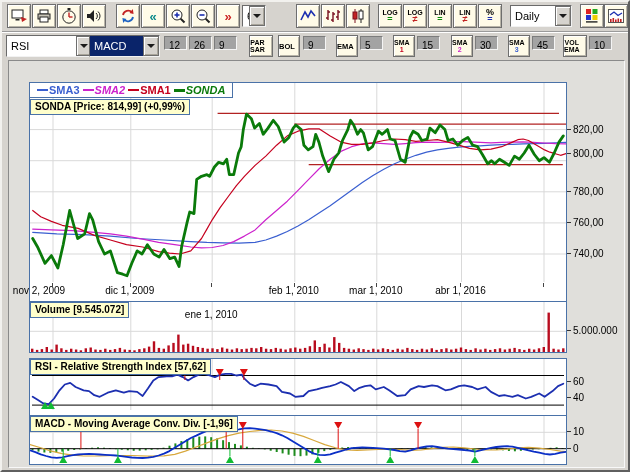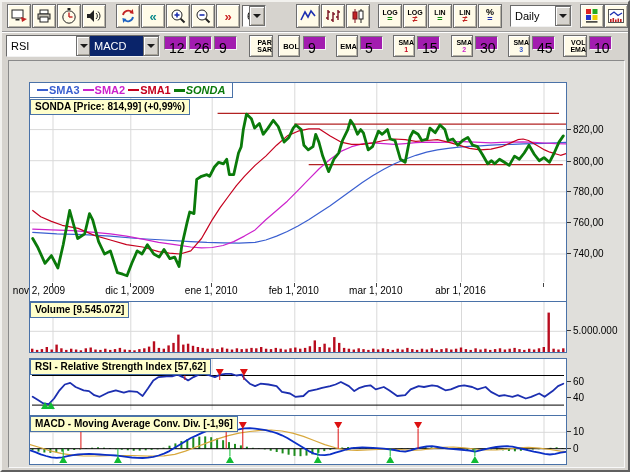--- a/index.html
+++ b/index.html
@@ -17,25 +17,25 @@
   .btn svg{display:block}
   .glyph{font-weight:bold;font-size:13px;line-height:13px;}
   .stack{font-size:7px;font-weight:bold;line-height:7px;text-align:center;}
   .sel{position:absolute;top:3px;height:22px;box-sizing:border-box;display:flex;
     border:1px solid;border-color:#6a6a6a #f2f2f2 #f2f2f2 #6a6a6a;background:#fff;}
   .sel .val{flex:1;font-size:11px;padding:4px 2px 0 4px;white-space:nowrap;overflow:hidden;}
   .sel .arw{width:16px;background:#d6d3ce;border:1px solid #6e6e6e;box-sizing:border-box;
     box-shadow:inset 1px 1px 0 #fff,inset -1px -1px 0 #a8a49a;display:flex;align-items:center;justify-content:center;}
   .arw i{display:block;width:0;height:0;border:4px solid transparent;border-top:4px solid #1a1a1a;margin-top:4px;}
   .hl .val{background:#0a246a;color:#fff;}
-  .param{position:absolute;top:4px;height:14px;box-sizing:border-box;background:#a21caf;
-    border:1px solid;border-color:#7c7c7c #f4f4f4 #f4f4f4 #7c7c7c;font-size:14px;padding:3px 0 0 4px;}
+  .param{position:absolute;top:4px;height:14px;box-sizing:border-box;background:#a3a3a3;
+    border:1px solid;border-color:#7c7c7c #f4f4f4 #f4f4f4 #7c7c7c;font-size:10px;padding:3px 0 0 4px;}
   .ibtn{position:absolute;top:3px;width:23px;height:22px;background:#fffbe8;
     border:1px solid #6e6e6e;box-sizing:border-box;box-shadow:inset 1px 1px 0 #fff,inset -1px -1px 0 #b8b4a8;
-    display:flex;flex-direction:column;align-items:flex-end;justify-content:center;}
+    display:flex;flex-direction:column;align-items:flex-start;justify-content:center;}
   #chart-area{position:absolute;left:6px;top:58px;width:617px;height:408px;background:#e0dfdb;
     border:1px solid;border-color:#8a8a8a #f8f8f8 #f8f8f8 #8a8a8a;box-sizing:border-box;}
   .panel{position:absolute;left:27px;width:538px;background:#fff;border:1px solid #4a72a8;box-sizing:border-box;}
   .panel svg{position:absolute;left:0;top:0;}
   .chart-label{position:absolute;background:#ffffcc;border:1px solid #4a72a8;font-size:10px;font-weight:bold;
     padding:1px 4px 2px 4px;white-space:nowrap;z-index:3;color:#000;}
   #legend{position:absolute;top:80px;left:27px;height:16px;background:#fff;border:1px solid #4a72a8;
     display:flex;align-items:center;padding:0 7px;gap:3px;font-size:11px;font-weight:bold;z-index:5;box-sizing:border-box;}
   .leg-item{display:flex;align-items:center;white-space:nowrap;}
   .leg-dash{display:inline-block;width:11px;height:2px;margin-right:1px;}
@@ -286,21 +286,21 @@
     <div class="chart-label" style="top:16px;left:0">SONDA [Price: 814,99] (+0,99%)</div>
   </div>
 
   <div id="legend">
       <span class="leg-item">
         <span class="leg-dash" style="background: rgb(58, 95, 208);"></span>
         <span style="color: rgb(58, 95, 208);">SMA3</span>
       </span>
       <span class="leg-item">
         <span class="leg-dash" style="background: rgb(204, 34, 204);"></span>
-        <span style="color: rgb(204, 34, 204);">SMA2</span>
+        <span style="color: rgb(204, 34, 204); font-style: italic;">SMA2</span>
       </span>
       <span class="leg-item">
         <span class="leg-dash" style="background: rgb(197, 0, 30);"></span>
         <span style="color: rgb(197, 0, 30);">SMA1</span>
       </span>
       <span class="leg-item">
         <span class="leg-dash" style="background: rgb(10, 122, 10); height: 3px;"></span>
         <span style="color: rgb(10, 122, 10); font-style: italic;">SONDA</span>
       </span>
     </div>
@@ -578,33 +578,33 @@
         <polygon points="360.19200000000006,40 356.19200000000006,47 364.19200000000006,47" fill="#11bb33"></polygon>
         <line x1="444.88" y1="32.6530612244898" x2="444.88" y2="40" stroke="#11bb33"></line>
         <polygon points="444.88,40 440.88,47 448.88,47" fill="#11bb33"></polygon>
       </svg>
     <div class="chart-label" style="top:0;left:0">MACD - Moving Average Conv. Div. [-1,96]</div>
   </div>
 
   <div id="axes" style="position:absolute;left:0;top:0;width:100%;height:100%;pointer-events:none">
       <div class="xlab" style="left: 37px;">nov 2, 2009</div>
       <div class="xlab" style="left: 127.768px;">dic 1, 2009</div>
-      <div class="xlab" style="left: 209.24px;">ene 1, 2010</div>
+      <div class="xlab" style="left: 209.24px; margin-top: 24px;">ene 1, 2010</div>
       <div class="xlab" style="left: 291.784px;">feb 1, 2010</div>
       <div class="xlab" style="left: 373.792px; text-align: center;">mar 1, 2010</div>
       <div class="xlab" style="left: 458.48px;">abr 1, 2016</div>
       <div class="xtick" style="left: 50.048px;"></div>
       <div class="xtick" style="left: 127.768px;"></div>
       <div class="xtick" style="left: 209.24px;"></div>
       <div class="xtick" style="left: 291.784px;"></div>
       <div class="xtick" style="left: 373.792px;"></div>
       <div class="xtick" style="left: 458.48px;"></div>
       <div class="xtick" style="left: 541.024px;"></div>
       <div class="ylab" style="top: 121.641px;"><span class="tk"></span>820,00</div>
-      <div class="ylab" style="top: 154px;"><span class="tk"></span>800,00</div>
+      <div class="ylab" style="top: 146px;"><span class="tk"></span>800,00</div>
       <div class="ylab" style="top: 183.828px;"><span class="tk"></span>780,00</div>
       <div class="ylab" style="top: 214.922px;"><span class="tk"></span>760,00</div>
       <div class="ylab" style="top: 246.016px;"><span class="tk"></span>740,00</div>
       <div class="ylab" style="top: 323.339px;"><span class="tk"></span>5.000.000</div>
       <div class="ylab" style="top: 374.032px;"><span class="tk"></span>60</div>
       <div class="ylab" style="top: 390.484px;"><span class="tk"></span>40</div>
       <div class="ylab" style="top: 424.327px;"><span class="tk"></span>10</div>
       <div class="ylab" style="top: 440.653px;"><span class="tk"></span>0</div>
     </div>
 

